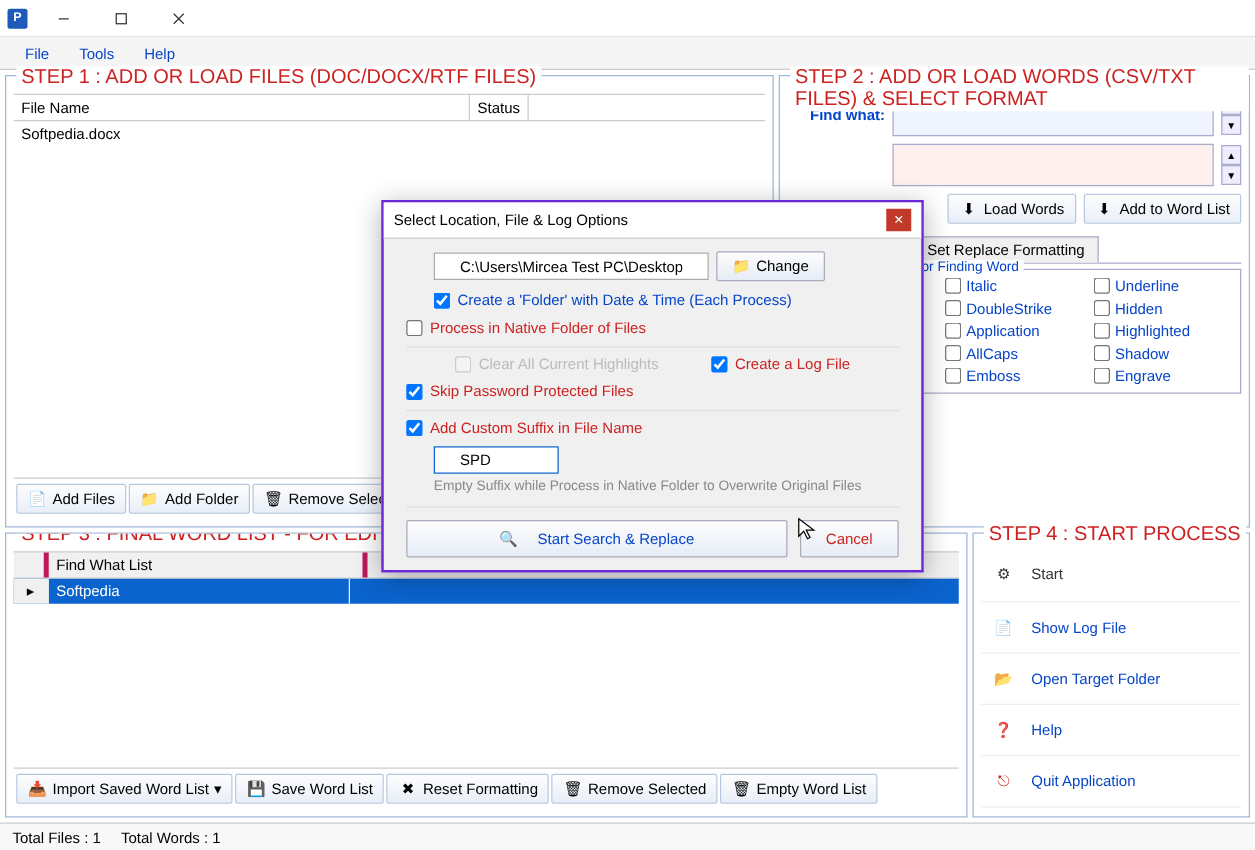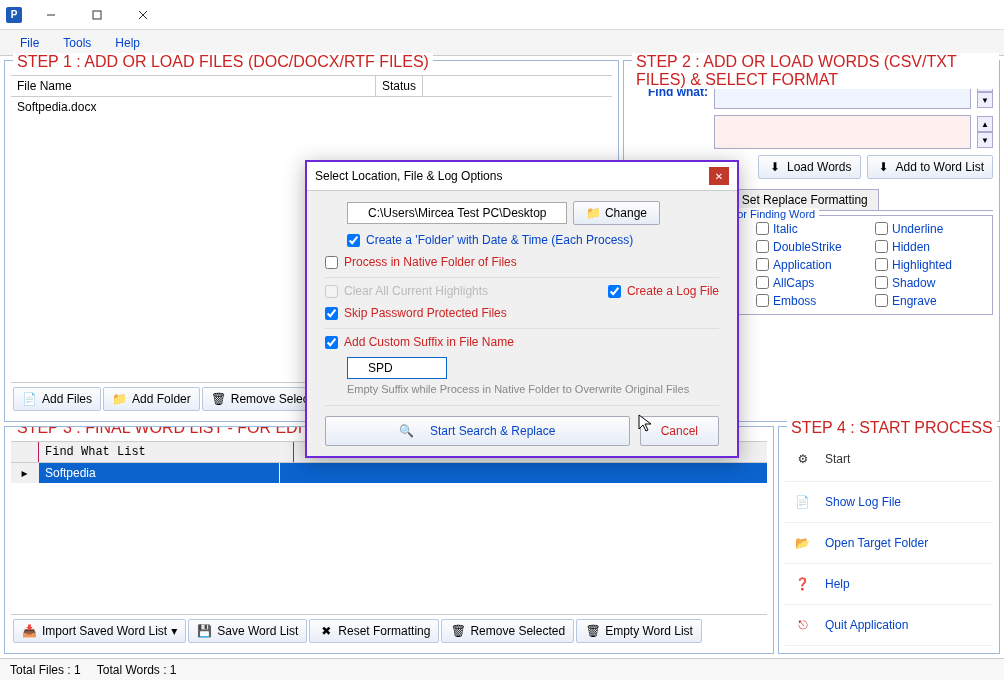--- a/index.html
+++ b/index.html
@@ -41,21 +41,21 @@
 .tabs { display: flex; border-bottom: 1px solid #aac; margin-top: 4px; }
 .tab { padding: 3px 10px; border: 1px solid #aac; border-bottom: none; background: #f0f0f0; margin-right: 2px; cursor: pointer; }
 .tab.active { background: #fff; }
 .fmt-group { border: 1px solid #aac; margin-top: 4px; padding: 6px; position: relative; }
 .fmt-group-title { position: absolute; top: -8px; left: 8px; background: #fff; padding: 0 4px; color: #0645c8; font-size: 11px; }
 .fmt-grid { display: grid; grid-template-columns: repeat(3, 1fr); gap: 4px 8px; }
 .fmt-item { display: flex; gap: 4px; color: #0645c8; }
 .fmt-item input { width: 13px; height: 13px; }
 
 .step3 .grid-head { display: flex; background: #f0f0f0; border-top: 1px solid #ccc; border-bottom: 1px solid #ccc; }
-.step3 .gh { padding: 3px 6px; border-right: 1px solid #be185d; font-family: Liberation Mono, monospace; }
+.step3 .gh { padding: 3px 6px; border-right: 4px solid #be185d; }
 .step3 .gh.sel { width: 28px; }
 .step3 .gh.find { width: 255px; }
 .step3 .grid-body { flex: 1; }
 .step3 .gr { display: flex; }
 .step3 .gd { padding: 3px 6px; border-right: 1px solid #eee; }
 .step3 .gd.sel { width: 28px; text-align: center; }
 .step3 .gd.find { width: 241px; }
 .step3 .selected { background: #0b63ce; color: #fff; }
 .step3 .selected .gd.sel { background: #f0f0f0; color: #000; }
 
@@ -337,21 +337,21 @@
       </div>
       <div class="mrow indent">
         <input type="checkbox" class="mcheck" checked="" style="">
         <span class="mlabel blue">Create a 'Folder' with Date &amp; Time (Each Process)</span>
       </div>
       <div class="mrow" style="margin-top:6px;">
         <input type="checkbox" class="mcheck" style="">
         <span class="mlabel">Process in Native Folder of Files</span>
       </div>
       <div style="border-top:1px solid #ddd; margin:6px 0;"></div>
-      <div class="mrow" style="justify-content:space-between;">
+      <div class="mrow" style="justify-content:center;">
         <div style="display:flex; align-items:center; gap:6px;">
           <input type="checkbox" class="mcheck" disabled="" style="">
           <span class="mlabel gray">Clear All Current Highlights</span>
         </div>
         <div style="display:flex; align-items:center; gap:6px;margin-left:36px;">
           <input type="checkbox" class="mcheck" checked="" style="">
           <span class="mlabel">Create a Log File</span>
         </div>
       </div>
       <div class="mrow">

